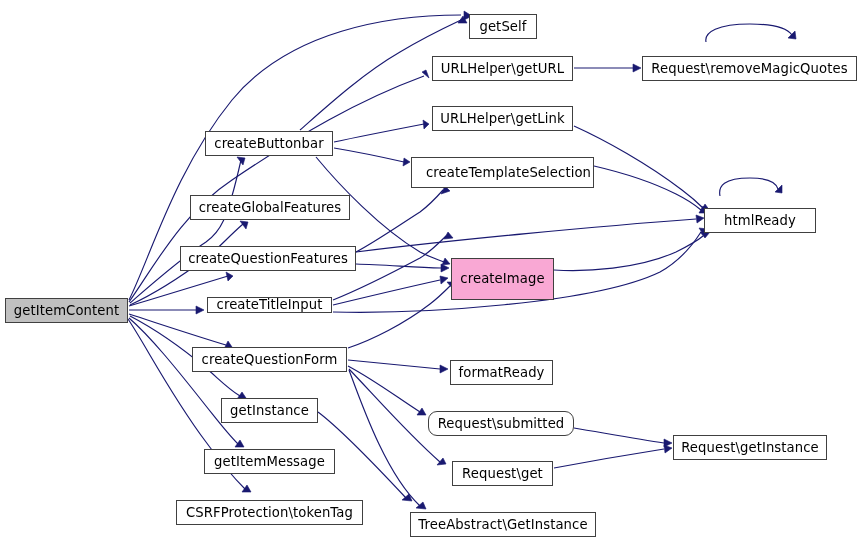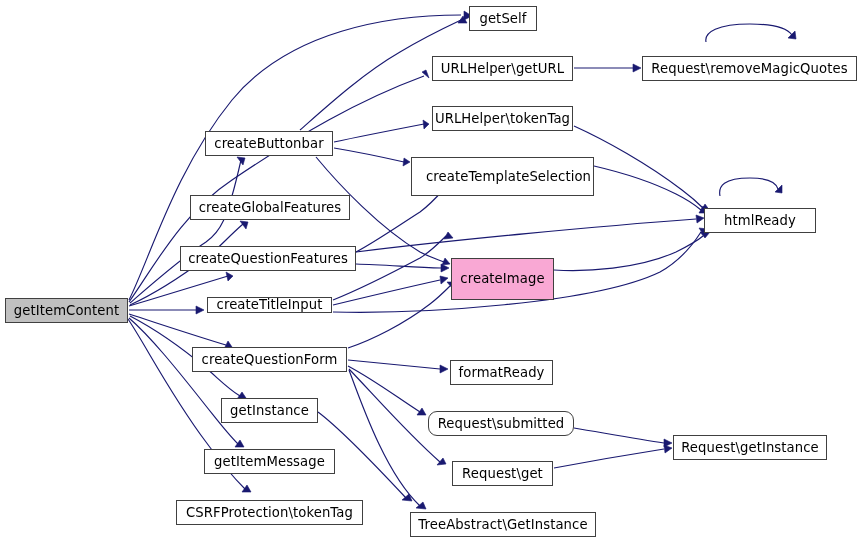--- a/index.html
+++ b/index.html
@@ -195,36 +195,36 @@
         <polygon class="edge-head" points="775,192 782,193 782,185" fill="#191970" stroke="#191970"></polygon>
       </g>
       <g>
         <path class="edge-path" d="M554,270 C586,272 638,269 676,252 C688,246 696,242 703,236" stroke="#191970"></path>
         <polygon class="edge-head" points="705,238 710,232 700,232" fill="#191970" stroke="#191970"></polygon>
       </g>
     </svg>
 <div class="gnode root" style="left: 5px; top: 298px; width: 123px; height: 25px; border-color: rgb(64, 64, 64); background: rgb(192, 192, 192); color: rgb(0, 0, 0);">
       <span class="gnode-label">getItemContent</span>
     </div>
-    <div class="gnode" style="left: 469px; top: 6px; width: 68px; height: 25px; border-color: rgb(64, 64, 64); background: rgb(255, 255, 255); color: rgb(0, 0, 0);">
+    <div class="gnode" style="left: 469px; top: 14px; width: 68px; height: 25px; border-color: rgb(64, 64, 64); background: rgb(255, 255, 255); color: rgb(0, 0, 0);">
       <span class="gnode-label">getSelf</span>
     </div>
     <div class="gnode" style="left: 432px; top: 56px; width: 141px; height: 25px; border-color: rgb(64, 64, 64); background: rgb(255, 255, 255); color: rgb(0, 0, 0);">
       <span class="gnode-label">URLHelper\getURL</span>
     </div>
     <div class="gnode" style="left: 642px; top: 56px; width: 215px; height: 25px; border-color: rgb(64, 64, 64); background: rgb(255, 255, 255); color: rgb(0, 0, 0);">
       <span class="gnode-label">Request\removeMagicQuotes</span>
     </div>
     <div class="gnode" style="left: 432px; top: 106px; width: 141px; height: 25px; border-color: rgb(64, 64, 64); background: rgb(255, 255, 255); color: rgb(0, 0, 0);">
-      <span class="gnode-label">URLHelper\tokenTag</span>
+      <span class="gnode-label">URLHelper\getLink</span>
     </div>
     <div class="gnode" style="left: 205px; top: 131px; width: 128px; height: 25px; border-color: rgb(64, 64, 64); background: rgb(255, 255, 255); color: rgb(0, 0, 0);">
       <span class="gnode-label">createButtonbar</span>
     </div>
-    <div class="gnode" style="left: 411px; top: 157px; width: 183px; height: 39px; border-color: rgb(64, 64, 64); background: rgb(255, 255, 255); color: rgb(0, 0, 0); padding-left: 12px;">
+    <div class="gnode" style="left: 411px; top: 157px; width: 183px; height: 31px; border-color: rgb(64, 64, 64); background: rgb(255, 255, 255); color: rgb(0, 0, 0); padding-left: 12px;">
       <span class="gnode-label">createTemplateSelection</span>
     </div>
     <div class="gnode" style="left: 190px; top: 195px; width: 160px; height: 25px; border-color: rgb(64, 64, 64); background: rgb(255, 255, 255); color: rgb(0, 0, 0);">
       <span class="gnode-label">createGlobalFeatures</span>
     </div>
     <div class="gnode" style="left: 704px; top: 208px; width: 112px; height: 25px; border-color: rgb(64, 64, 64); background: rgb(255, 255, 255); color: rgb(0, 0, 0);">
       <span class="gnode-label">htmlReady</span>
     </div>
     <div class="gnode" style="left: 180px; top: 246px; width: 176px; height: 25px; border-color: rgb(64, 64, 64); background: rgb(255, 255, 255); color: rgb(0, 0, 0);">
       <span class="gnode-label">createQuestionFeatures</span>

